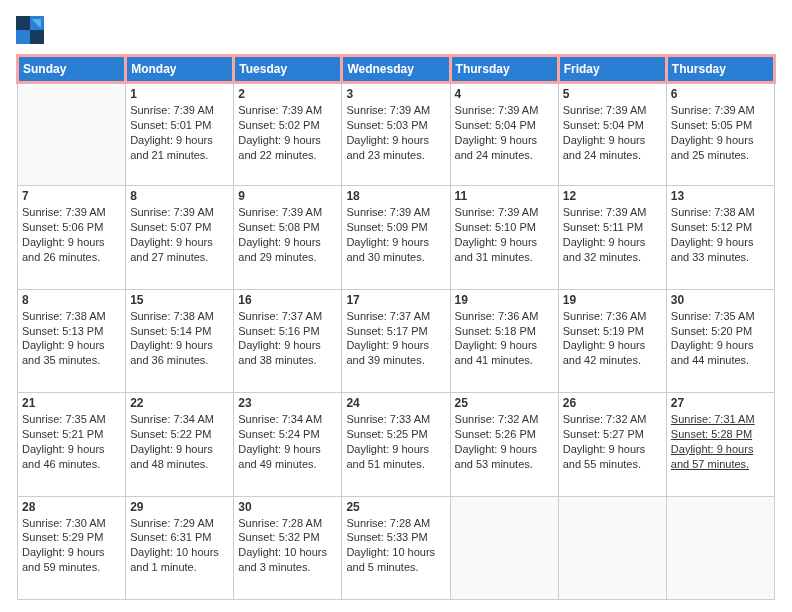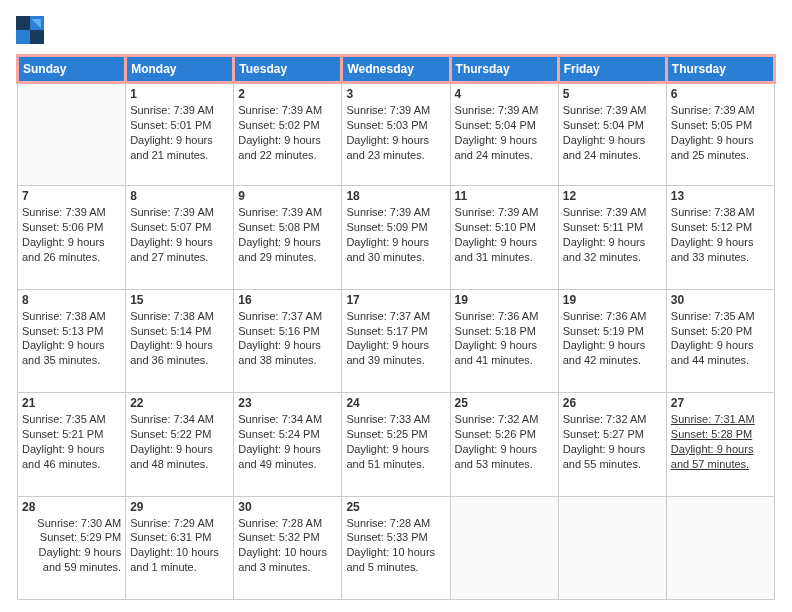--- a/index.html
+++ b/index.html
@@ -314,21 +314,21 @@
             <span class="day-number">27</span>
             <div class="day-info" style="white-space: pre-line; text-decoration: underline;">Sunrise: 7:31 AM
 Sunset: 5:28 PM
 Daylight: 9 hours
 and 57 minutes.</div>
           </td>
         </tr>
         <tr>
           <td>
             <span class="day-number">28</span>
-            <div class="day-info" style="white-space: pre-line; text-align: right;">Sunrise: 7:30 AM
+            <div class="day-info" style="white-space: pre-line;">Sunrise: 7:30 AM
 Sunset: 5:29 PM
 Daylight: 9 hours
 and 59 minutes.</div>
           </td>
           <td>
             <span class="day-number">29</span>
             <div class="day-info" style="white-space: pre-line;">Sunrise: 7:29 AM
 Sunset: 6:31 PM
 Daylight: 10 hours
 and 1 minute.</div>

